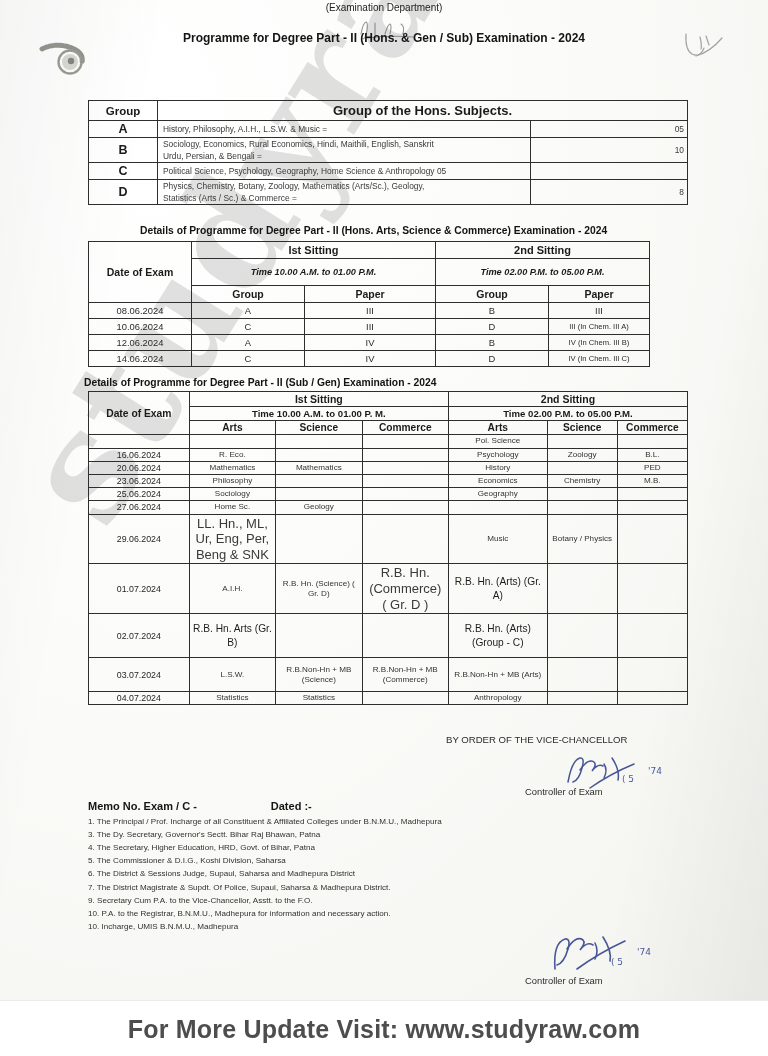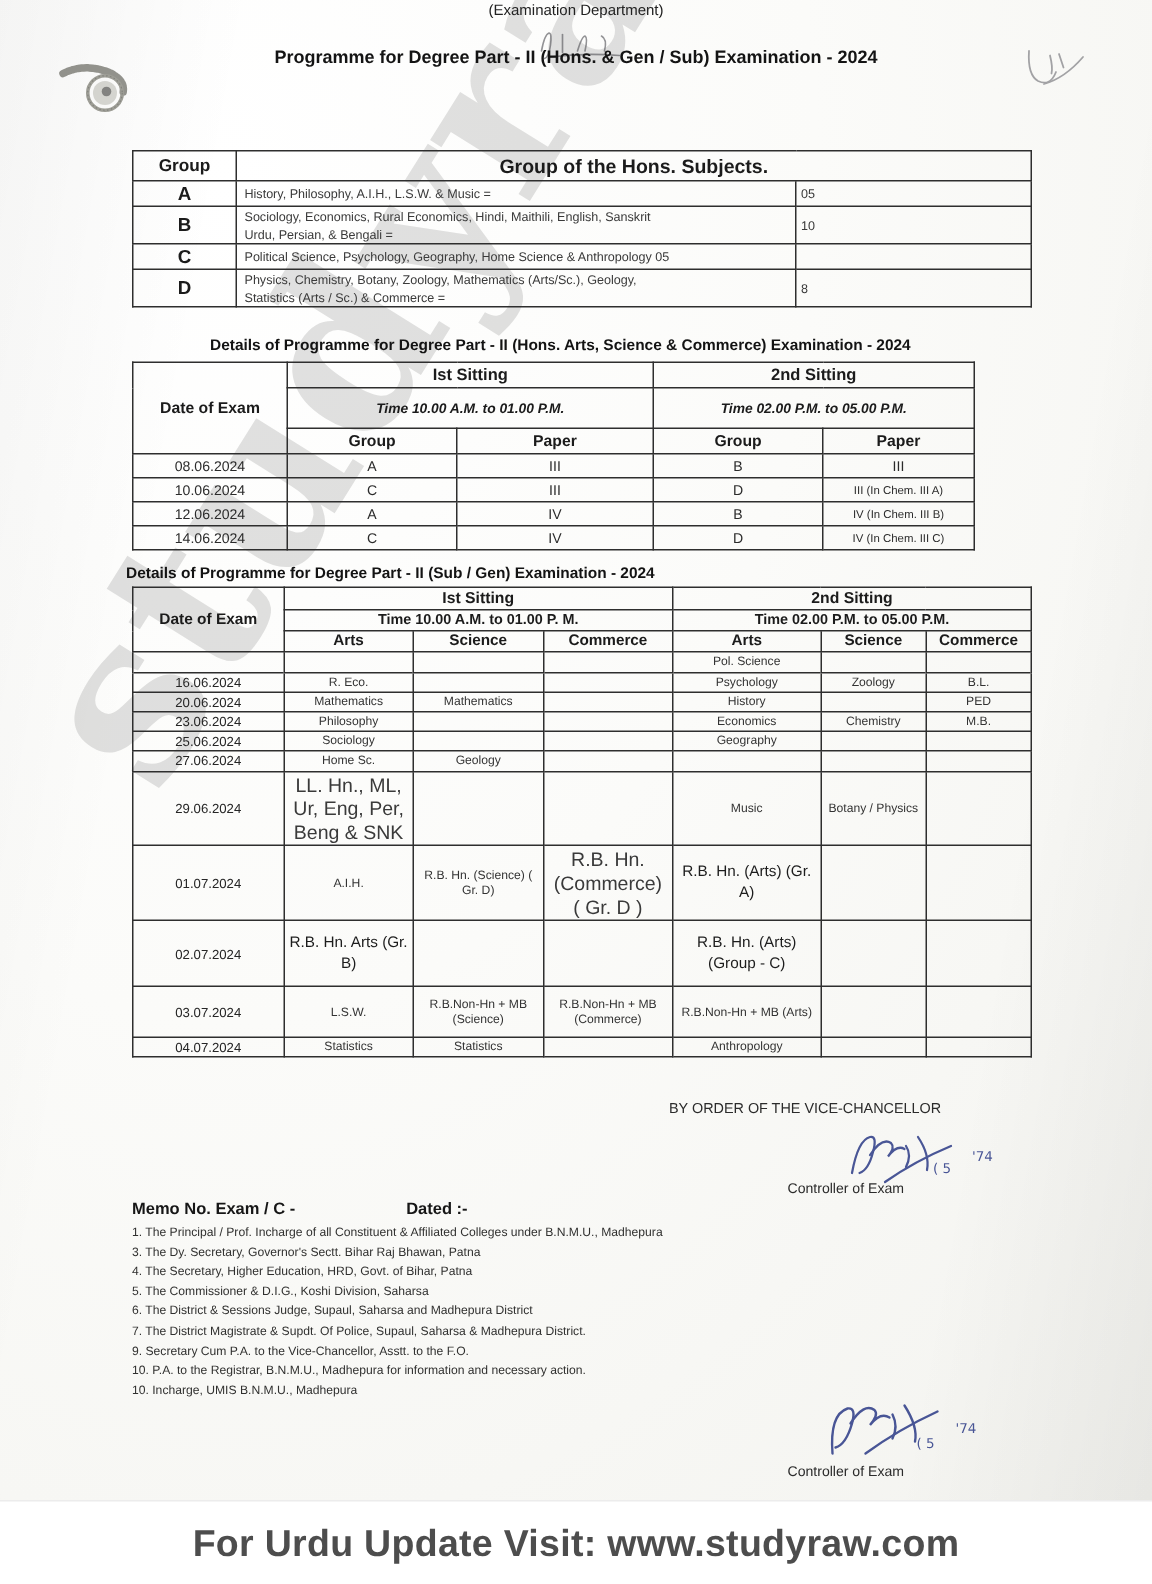--- a/index.html
+++ b/index.html
@@ -57,21 +57,21 @@
   table{ border-collapse:collapse; width:100%; }
   td,th{ border:1px solid #2e2e2e; padding:1px 3px; vertical-align:middle; }
 
   
   #t1wrap{ position:absolute; left:88px; top:100px; width:600px; }
   #t1 td{ font-size:8.6px; }
   #t1 .h{ font-size:13px; font-weight:700; text-align:center; padding:2px 0;margin-top:12px; }
   #t1 .gh{ font-size:11.5px; font-weight:700; text-align:center; }
   #t1 .gl{ font-size:12.5px; font-weight:700; text-align:center; width:62px; }
   #t1 .subj{ padding-left:5px; color:#3a3a3a; font-size:8.4px; }
-  #t1 .cnt{ text-align:left; color:#3a3a3a; font-size:8.4px; width:150px;}
+  #t1 .cnt{ text-align:right; color:#3a3a3a; font-size:8.4px; width:150px;}
 
   
   .cap{
     position:absolute; font-size:10.3px; font-weight:700; color:#131313;
     white-space:nowrap;
   }
 
   
   #t2wrap{ position:absolute; left:88px; top:241px; width:562px; }
   #t2 th,#t2 td{ text-align:center; }
@@ -437,14 +437,14 @@
         <text x="66" y="40">( 5</text>
         <text x="92" y="30">'74</text>
       </g>
     </svg>
     <div id="coe2">Controller of Exam</div>
 
   </div>
 </div>
 
 <div id="banner">
-  <span>For Urdu Update Visit: www.studyraw.com</span>
+  <span>For More Update Visit: www.studyraw.com</span>
 </div>
 
 </body></html>

